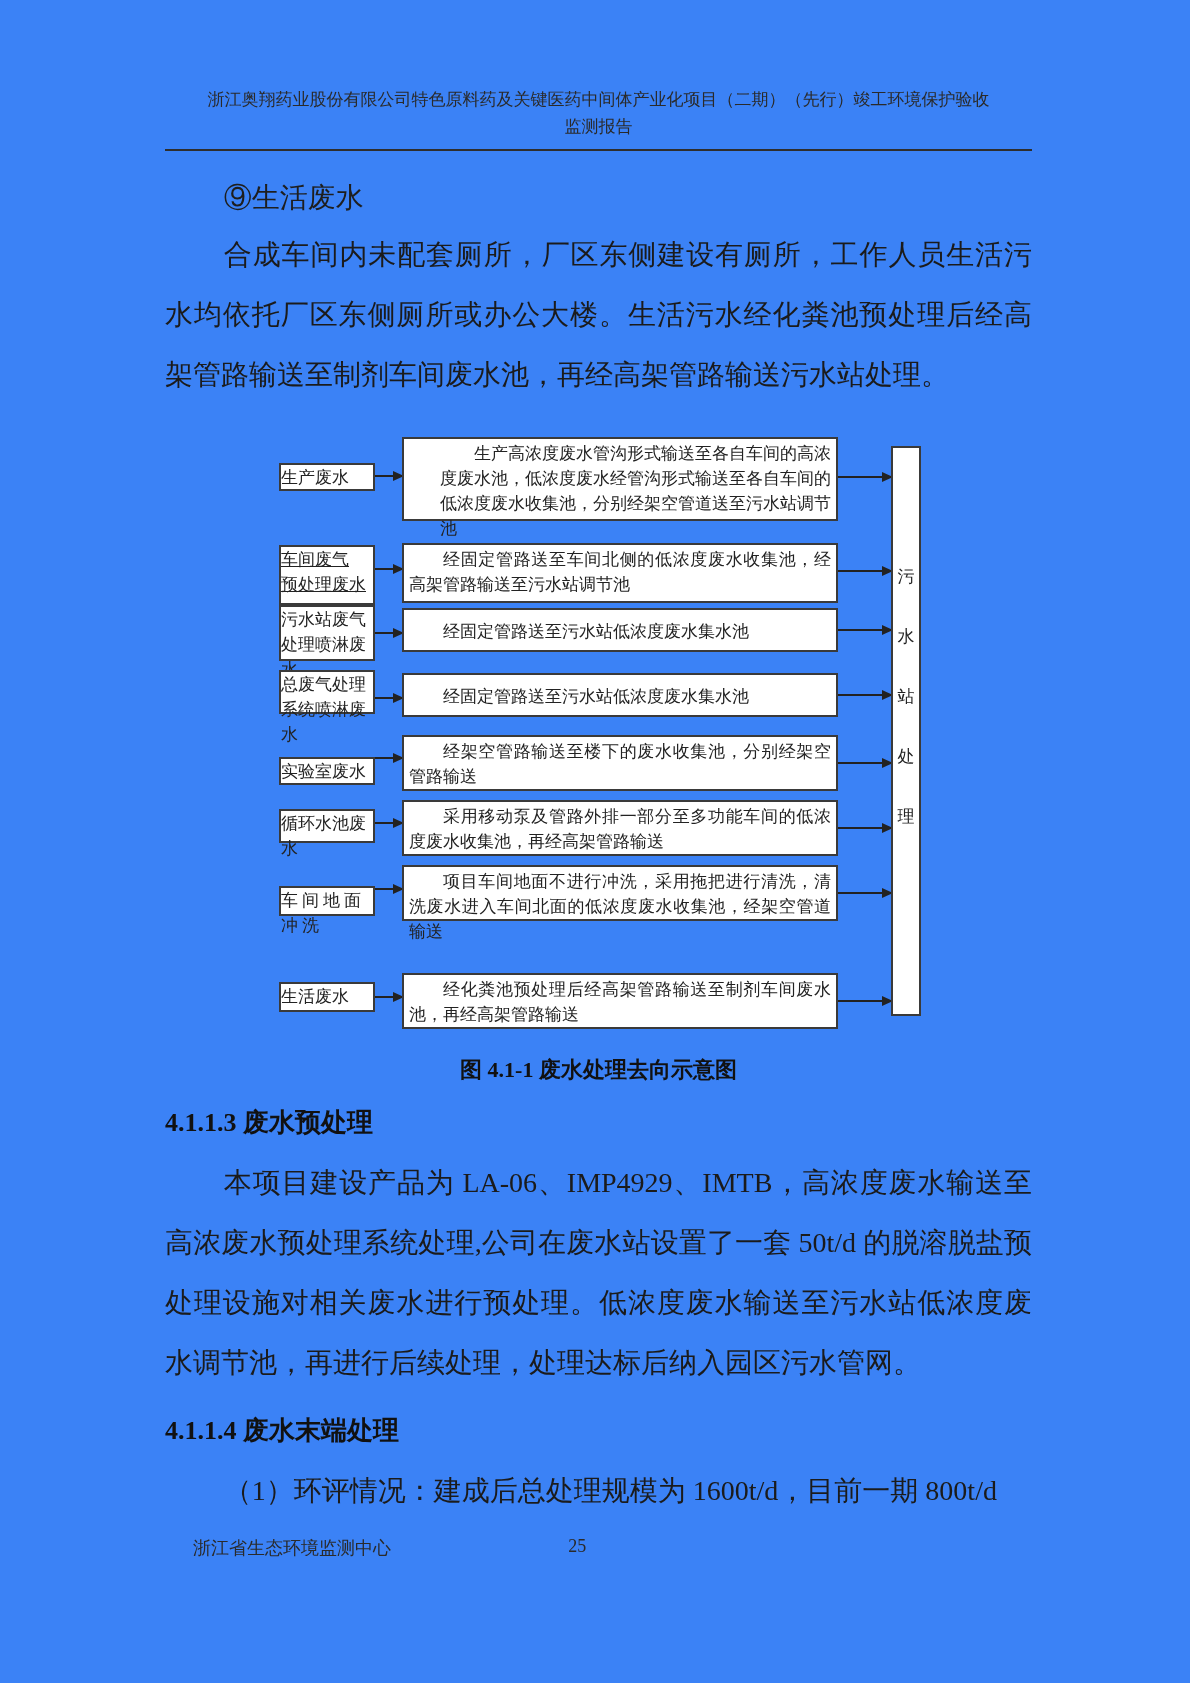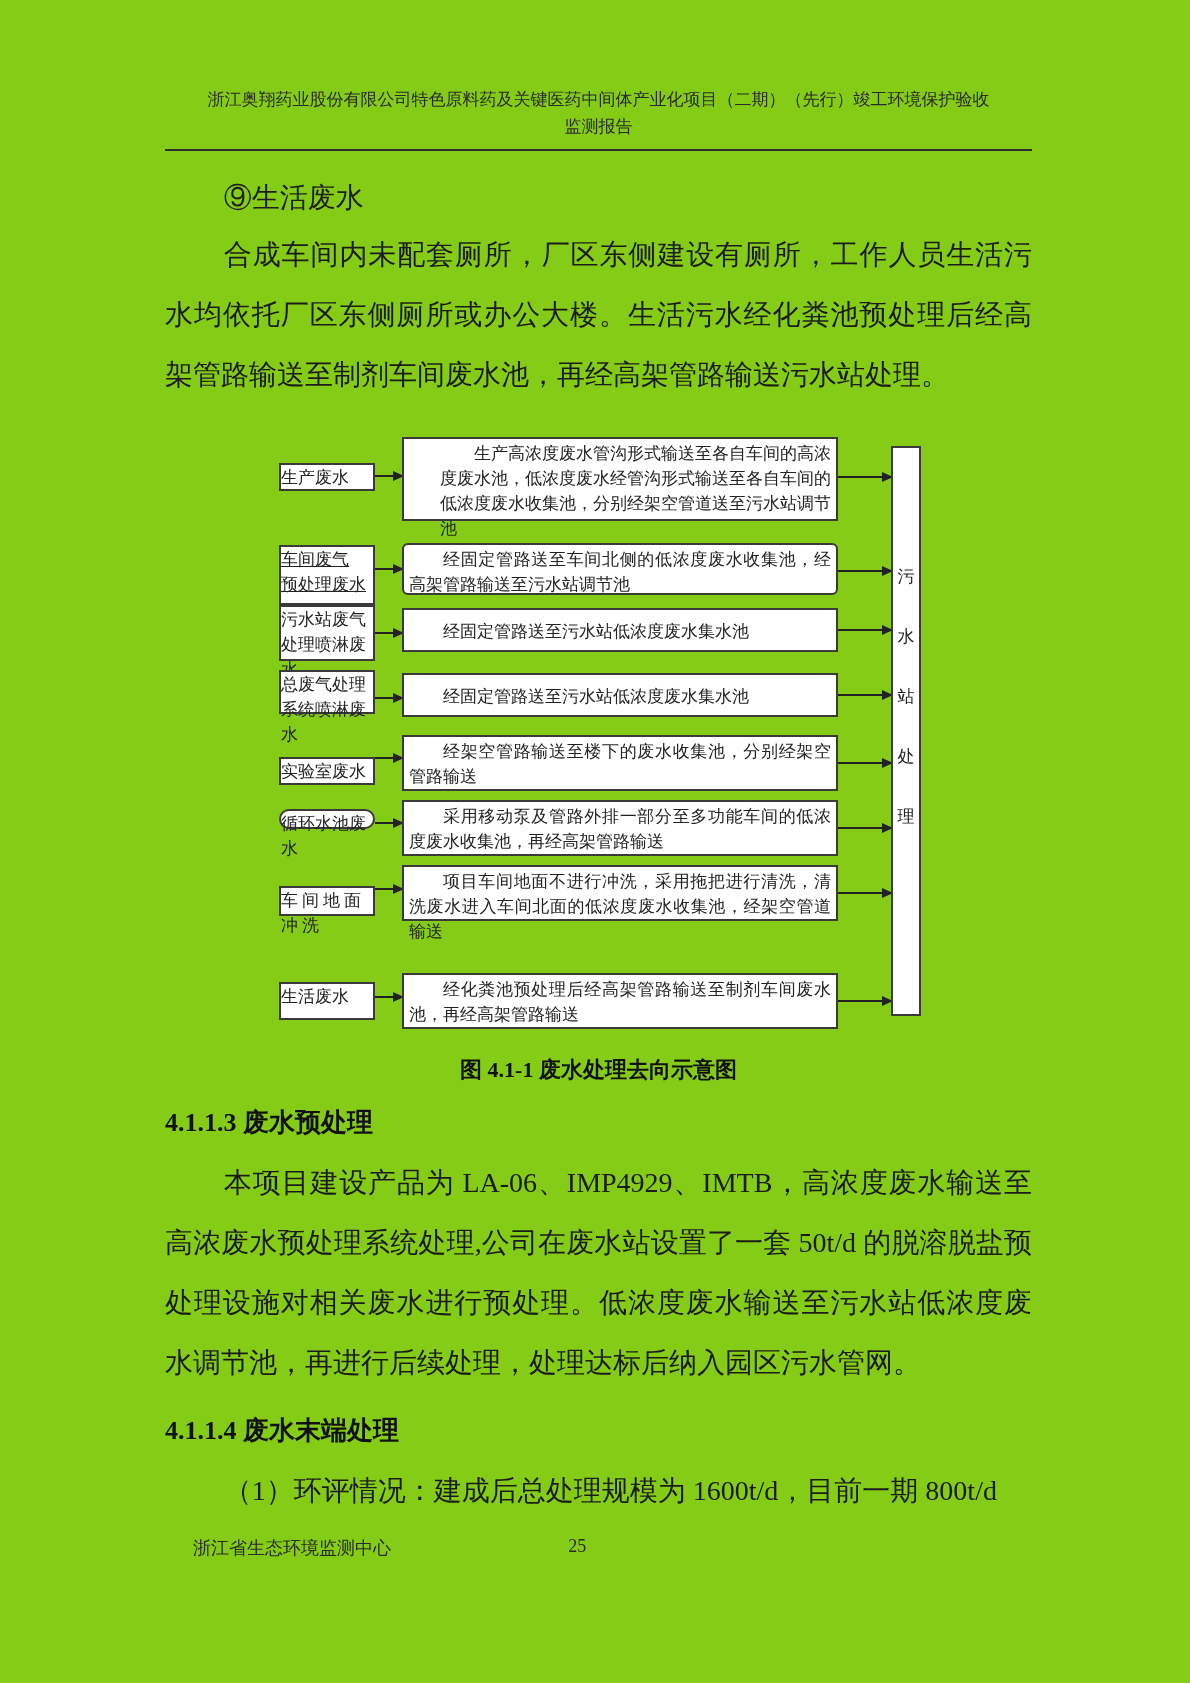--- a/index.html
+++ b/index.html
@@ -1,21 +1,21 @@
 <!DOCTYPE html>
 <html><head>
 <meta charset="utf-8">
 <style>
   * { margin:0; padding:0; box-sizing:border-box; }
   html,body { background:#ffffff; }
   .page {
     position:relative;
     width:1190px; height:1683px;
     margin:0 auto;
-    background:#84cc16;
+    background:#3b82f6;
     color:#1e1e1e;
     font-family:"Liberation Serif","DejaVu Serif",serif;
     overflow:hidden;
   }
   .content { padding:86px 158px 0 165px; }
 
   
   .doc-header {
     text-align:center;
     font-size:17px; line-height:27px;
@@ -61,27 +61,27 @@
     background:#fff;
     line-height:25px;
     color:#222;
   }
   .src { left:114px; width:96px; padding:0 0; white-space:pre-line; }
   .s1 { top:30px;  height:28px; }
   .s2 { top:112px; height:60px;text-decoration:underline; }
   .s3 { top:172px; height:56px; }
   .s4 { top:237px; height:44px; }
   .s5 { top:324px; height:28px; }
-  .s6 { top:376px; height:20px;border-radius:13px; }
+  .s6 { top:376px; height:34px; }
   .s7 { top:441px; height:30px; letter-spacing:4px;margin-top:12px; }
-  .s8 { top:549px; height:38px; }
+  .s8 { top:549px; height:30px; }
 
   .desc { left:237px; width:436px; padding:2px 5px; text-indent:2em; text-align:justify; }
   .d1 { top:4px;   height:84px;padding-left:36px; }
-  .d2 { top:110px; height:52px;border-radius:6px; }
+  .d2 { top:110px; height:60px; }
   .d3 { top:175px; height:44px; padding-top:9px; }
   .d4 { top:240px; height:44px; padding-top:9px; }
   .d5 { top:302px; height:56px; }
   .d6 { top:367px; height:56px; }
   .d7 { top:432px; height:56px; }
   .d8 { top:540px; height:56px; }
 
   .arrow { position:absolute; height:0; border-top:2px solid #222; }
   .arrow::after {
     content:"";

